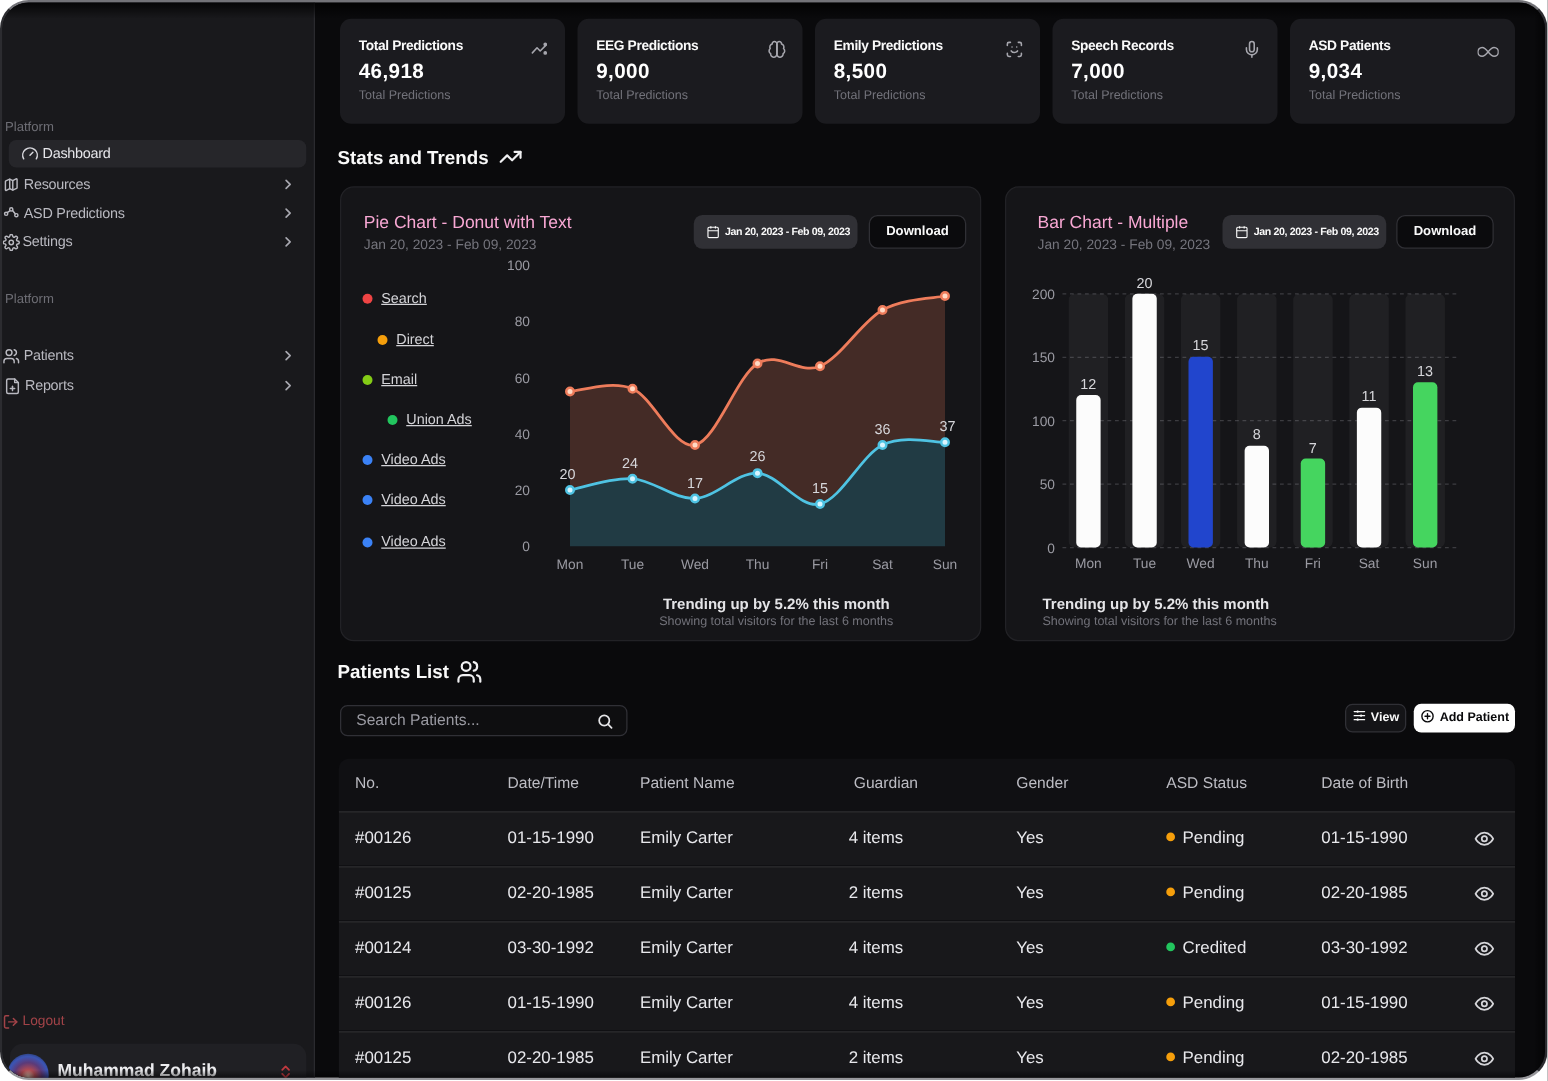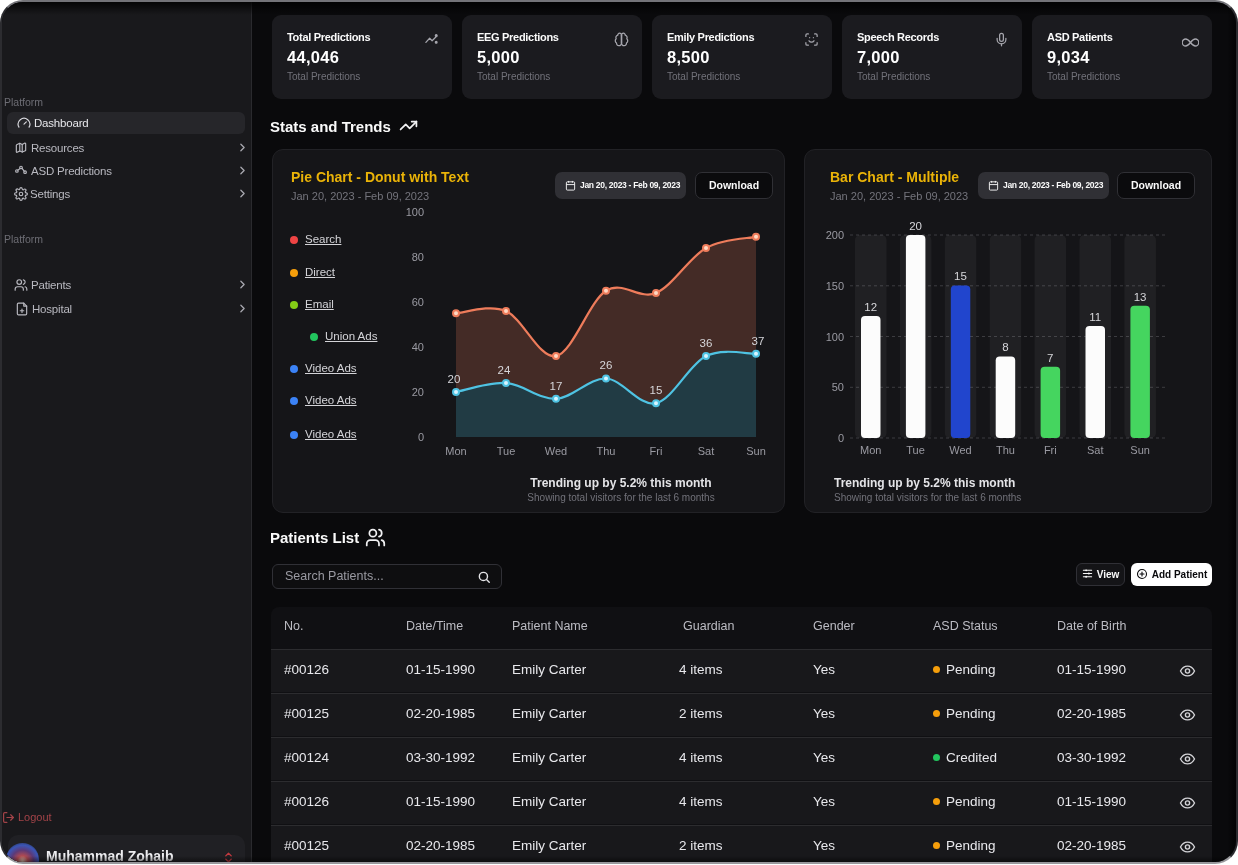--- a/index.html
+++ b/index.html
@@ -5,39 +5,39 @@
 * { margin:0; padding:0; box-sizing:border-box; }
 html,body { width:1238px; height:865px; background:#fff; font-family:"Liberation Sans", sans-serif; overflow:hidden; }
 .win { position:absolute; left:0; top:0; width:1238px; height:864px; background:#0a0a0c; border-radius:23px; border:2px solid #2c2c30; border-top-color:#737378; border-bottom-color:#98989c; overflow:hidden; }
 
 .side { position:absolute; left:0; top:0; width:250px; height:864px; background:#19191c; border-right:1px solid #2a2a2e; }
 .shead { position:absolute; left:7px; top:9px; width:236px; height:52px; background:#202024; border-radius:8px; }
 .logo { position:absolute; left:2px; top:6px; width:36px; height:36px; border-radius:9px; background:linear-gradient(160deg,#2c62d4 0%,#1d41a4 50%,#0f1f55 100%); }
 .sname { position:absolute; left:41px; top:11px; font-size:13.5px; font-weight:bold; color:#f4f4f5; letter-spacing:.2px;}
 .ssub { position:absolute; left:41px; top:29px; font-size:10px; font-weight:bold; color:#d4d4d8; }
 .glabel { position:absolute; left:2px; font-size:10.5px; color:#6d6d74; font-weight:500;}
-.item { position:absolute; left:12px; width:244px; height:23px; color:#b9b9c0; font-size:11.5px; letter-spacing:-0.2px; }
+.item { position:absolute; left:0; width:244px; height:23px; color:#b9b9c0; font-size:11.5px; letter-spacing:-0.2px; }
 .item .txt { position:absolute; top:5px; }
 .item svg { position:absolute; top:4px; }
 .chev { position:absolute; left:222px; top:4px; }
 .active { background:#26262a; border-radius:6px; color:#ededf0; left:5px; width:238px; }
 .logout { position:absolute; left:0px; top:806px; width:244px; height:20px; color:#a24348; font-size:11px; }
 .ublock { position:absolute; left:6px; top:833px; width:237px; height:31px; background:#202024; border-radius:10px 10px 0 0; }
 .uavatar { position:absolute; left:-2px; top:8px; width:33px; height:33px; border-radius:50%;
   background:radial-gradient(circle at 50% 55%, #d8b9a8 0%, #b04a52 22%, #5c3a78 45%, #3b55b5 65%, #23304f 85%, #141c33 100%); }
 .uname { position:absolute; left:38px; top:13px; font-size:14px; font-weight:bold; color:#ededf0; }
 
 .card { position:absolute; background:#1b1b1f; border-radius:9px; }
 .ctitle { position:absolute; left:15px; top:16px; font-size:11px; letter-spacing:-0.3px; font-weight:600; color:#fafafa; }
 .cicon { position:absolute; right:13px; top:17px; color:#a6a6ad; }
 .cnum { position:absolute; left:15px; top:33px; font-size:16.5px; font-weight:bold; color:#fff; letter-spacing:.3px; }
 .csub { position:absolute; left:15px; top:56px; font-size:10px; color:#72727a; }
 .h2 { position:absolute; font-size:15px; font-weight:bold; color:#fafafa; }
 .chart { position:absolute; top:147px; height:364px; background:#151518; border-radius:11px; border:1px solid #222226; }
-.chtitle { position:absolute; top:19px; font-size:14px; font-weight:bold; color:#eab308; }
+.chtitle { position:absolute; top:19px; font-size:14px; font-weight:normal; color:#f9a8d4; }
 .chsub { position:absolute; top:40px; font-size:11px; color:#74747c; }
 .dpill { position:absolute; top:22px; height:27px; background:#303035; border-radius:7px; color:#fafafa; font-size:8.5px; font-weight:bold; line-height:27px; white-space:nowrap; letter-spacing:-0.3px; }
 .dbtn { position:absolute; top:22px; height:27px; background:#0b0b0d; border:1px solid #303035; border-radius:7px; color:#fafafa; font-size:10.5px; font-weight:600; text-align:center; line-height:25px; }
 .ftitle { position:absolute; font-size:12px; font-weight:bold; color:#e4e4e7; }
 .fsub { position:absolute; font-size:10px; color:#72727a; }
 .legend { position:absolute; font-size:11.5px; color:#d4d4d8;text-decoration:underline; }
 .ldot { display:inline-block; width:8px; height:8px; border-radius:50%; margin-right:7px; vertical-align:-.5px;}
 
 .search { position:absolute; left:270px; top:562px; width:230px; height:25px; border:1px solid #303036; border-radius:6px; background:#0e0e10; color:#9a9aa2; font-size:12.5px; line-height:23px; padding-left:12px; }
 .vbtn { position:absolute; left:1074px; top:561px; width:49px; height:23px; background:#141417; border:1px solid #303036; border-radius:6px; color:#fafafa; font-size:10px; font-weight:bold; text-align:center; line-height:21px; }
@@ -112,21 +112,21 @@
           <path d="m9 18 6-6-6-6"></path>
         </svg>
     </div>
     <div class="item" style="top:296px;">
       <svg width="14" height="14" viewBox="0 0 24 24" fill="none" stroke="#b9b9c0" stroke-width="2" stroke-linecap="round" stroke-linejoin="round" style="left:1px;">
           <path d="M15 2H6a2 2 0 0 0-2 2v16a2 2 0 0 0 2 2h12a2 2 0 0 0 2-2V7z"></path>
           <path d="M15 2v5h5"></path>
           <path d="M9 15h6"></path>
           <path d="M12 12v6"></path>
         </svg>
-      <span class="txt" style="left:18px;">Hospital</span>
+      <span class="txt" style="left:18px;">Reports</span>
       <svg class="chev" width="13" height="13" viewBox="0 0 24 24" fill="none" stroke="#a8a8b0" stroke-width="2.4" stroke-linecap="round" stroke-linejoin="round">
           <path d="m9 18 6-6-6-6"></path>
         </svg>
     </div>
     <div class="logout">
       <svg width="13" height="13" viewBox="0 0 24 24" fill="none" stroke="#a24348" stroke-width="2.2" stroke-linecap="round" stroke-linejoin="round" style="position:absolute; left:0; top:3px;">
           <path d="M9 21H5a2 2 0 0 1-2-2V5a2 2 0 0 1 2-2h4"></path>
           <path d="m16 17 5-5-5-5"></path>
           <path d="M21 12H9"></path>
         </svg>
@@ -143,31 +143,31 @@
   </div>
   <div id="mainzone">
 
     <div class="card" style="left:270px; top:13px; width:180px; height:84px;">
       <div class="ctitle">Total Predictions</div>
       <div class="cicon"><svg width="15" height="15" viewBox="0 0 24 24" fill="none" stroke="#a6a6ad" stroke-width="2" stroke-linecap="round" stroke-linejoin="round">
             <path d="M3 16.5 9 10l4 4 7.5-7.5"></path>
             <circle cx="19.5" cy="5.5" r="1.4" fill="#a6a6ad"></circle>
             <circle cx="19.5" cy="16.5" r="1.4" fill="#a6a6ad"></circle>
           </svg></div>
-      <div class="cnum">44,046</div>
+      <div class="cnum">46,918</div>
       <div class="csub">Total Predictions</div>
     </div>
     <div class="card" style="left:460px; top:13px; width:180px; height:84px;">
       <div class="ctitle">EEG Predictions</div>
       <div class="cicon"><svg width="15" height="15" viewBox="0 0 24 24" fill="none" stroke="#a6a6ad" stroke-width="2" stroke-linecap="round" stroke-linejoin="round">
             <path d="M12 5a3 3 0 1 0-5.997.125 4 4 0 0 0-2.526 5.77 4 4 0 0 0 .556 6.588A4 4 0 1 0 12 18Z"></path>
             <path d="M12 5a3 3 0 1 1 5.997.125 4 4 0 0 1 2.526 5.77 4 4 0 0 1-.556 6.588A4 4 0 1 1 12 18Z"></path>
             <path d="M12 5v13"></path>
           </svg></div>
-      <div class="cnum">5,000</div>
+      <div class="cnum">9,000</div>
       <div class="csub">Total Predictions</div>
     </div>
     <div class="card" style="left:650px; top:13px; width:180px; height:84px;">
       <div class="ctitle">Emily Predictions</div>
       <div class="cicon"><svg width="15" height="15" viewBox="0 0 24 24" fill="none" stroke="#a6a6ad" stroke-width="2" stroke-linecap="round" stroke-linejoin="round">
             <path d="M3 7V5a2 2 0 0 1 2-2h2"></path>
             <path d="M17 3h2a2 2 0 0 1 2 2v2"></path>
             <path d="M21 17v2a2 2 0 0 1-2 2h-2"></path>
             <path d="M7 21H5a2 2 0 0 1-2-2v-2"></path>
             <path d="M8 14s1.5 2 4 2 4-2 4-2"></path>
@@ -204,21 +204,21 @@
 
     <div class="chart" style="left:270px; width:513px;">
       <div class="chtitle" style="left:18px;">Pie Chart - Donut with Text</div>
       <div class="chsub" style="left:18px;">Jan 20, 2023 - Feb 09, 2023</div>
       <div class="dpill" style="left:282px; width:131px;"><svg width="11" height="11" viewBox="0 0 24 24" fill="none" stroke="#fafafa" stroke-width="2" style="position:absolute; left:10px; top:8px;">
             <rect x="3" y="4" width="18" height="18" rx="2"></rect>
             <path d="M8 2v4M16 2v4M3 10h18"></path>
           </svg><span style="margin-left:25px;">Jan 20, 2023 - Feb 09, 2023</span></div>
       <div class="dbtn" style="left:422px; width:78px;">Download</div>
       <div class="legend" style="left:17px; top:83px;"><span class="ldot" style="background:#ef4444;"></span>Search</div>
-      <div class="legend" style="left:17px; top:116px;"><span class="ldot" style="background:#f59e0b;"></span>Direct</div>
+      <div class="legend" style="left:29px; top:116px;"><span class="ldot" style="background:#f59e0b;"></span>Direct</div>
       <div class="legend" style="left:17px; top:148px;"><span class="ldot" style="background:#84cc16;"></span>Email</div>
       <div class="legend" style="left:17px; top:180px;padding-left:20px;"><span class="ldot" style="background:#22c55e;"></span>Union Ads</div>
       <div class="legend" style="left:17px; top:212px;"><span class="ldot" style="background:#3b82f6;"></span>Video Ads</div>
       <div class="legend" style="left:17px; top:244px;"><span class="ldot" style="background:#3b82f6;"></span>Video Ads</div>
       <div class="legend" style="left:17px; top:278px;"><span class="ldot" style="background:#3b82f6;"></span>Video Ads</div>
       <svg id="chart1" width="513" height="320" viewBox="0 0 513 320" style="position:absolute; left:-1px; top:-1px;">
         <g font-size="11" fill="#9a9aa2" text-anchor="end">
           <text x="152" y="67">100</text>
             <text x="152" y="112">80</text>
             <text x="152" y="157">60</text>

